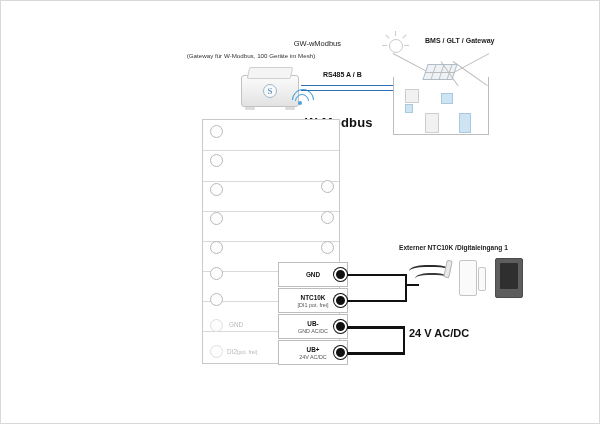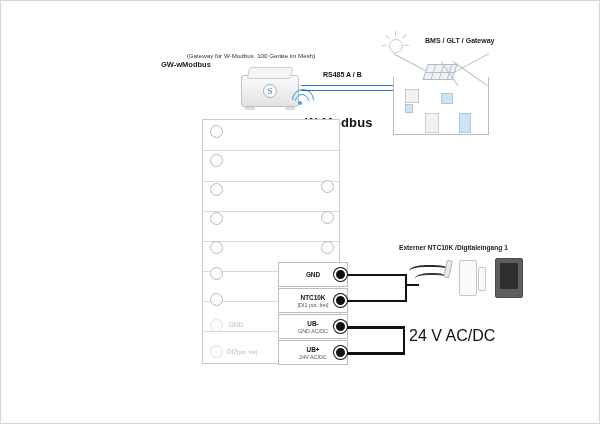--- a/index.html
+++ b/index.html
@@ -21,25 +21,24 @@
     border: 1px solid #d8d8d8;
     box-sizing: border-box;
   }
 
   
   .abs { position: absolute; }
 
   
   .gw-title {
     font-size: 7.5px;
-    font-weight: bold;
+    font-weight: normal;
     color: #222;
-    text-align: left;
+    text-align: right;
     line-height: 10px;
-    margin-top: 21px;
   }
   .gw-sub {
     font-size: 6.2px;
     color: #333;
     text-align: center;
     line-height: 9px;
   }
 
   
   .tb {
@@ -151,22 +150,22 @@
 
   .ext-title {
     position: absolute;
     font-size: 6.6px;
     font-weight: bold;
     color: #222;
   }
 
   .volt {
     position: absolute;
-    font-size: 16px;
-    font-weight: normal;
+    font-size: 11px;
+    font-weight: bold;
     color: #111;
   }
 
   
   .gw-body {
     position: absolute;
     background: linear-gradient(180deg,#fbfbfb 0%, #ededed 60%, #e2e2e2 100%);
     border: 1px solid #c2c2c2;
     border-radius: 3px;
     box-sizing: border-box;

